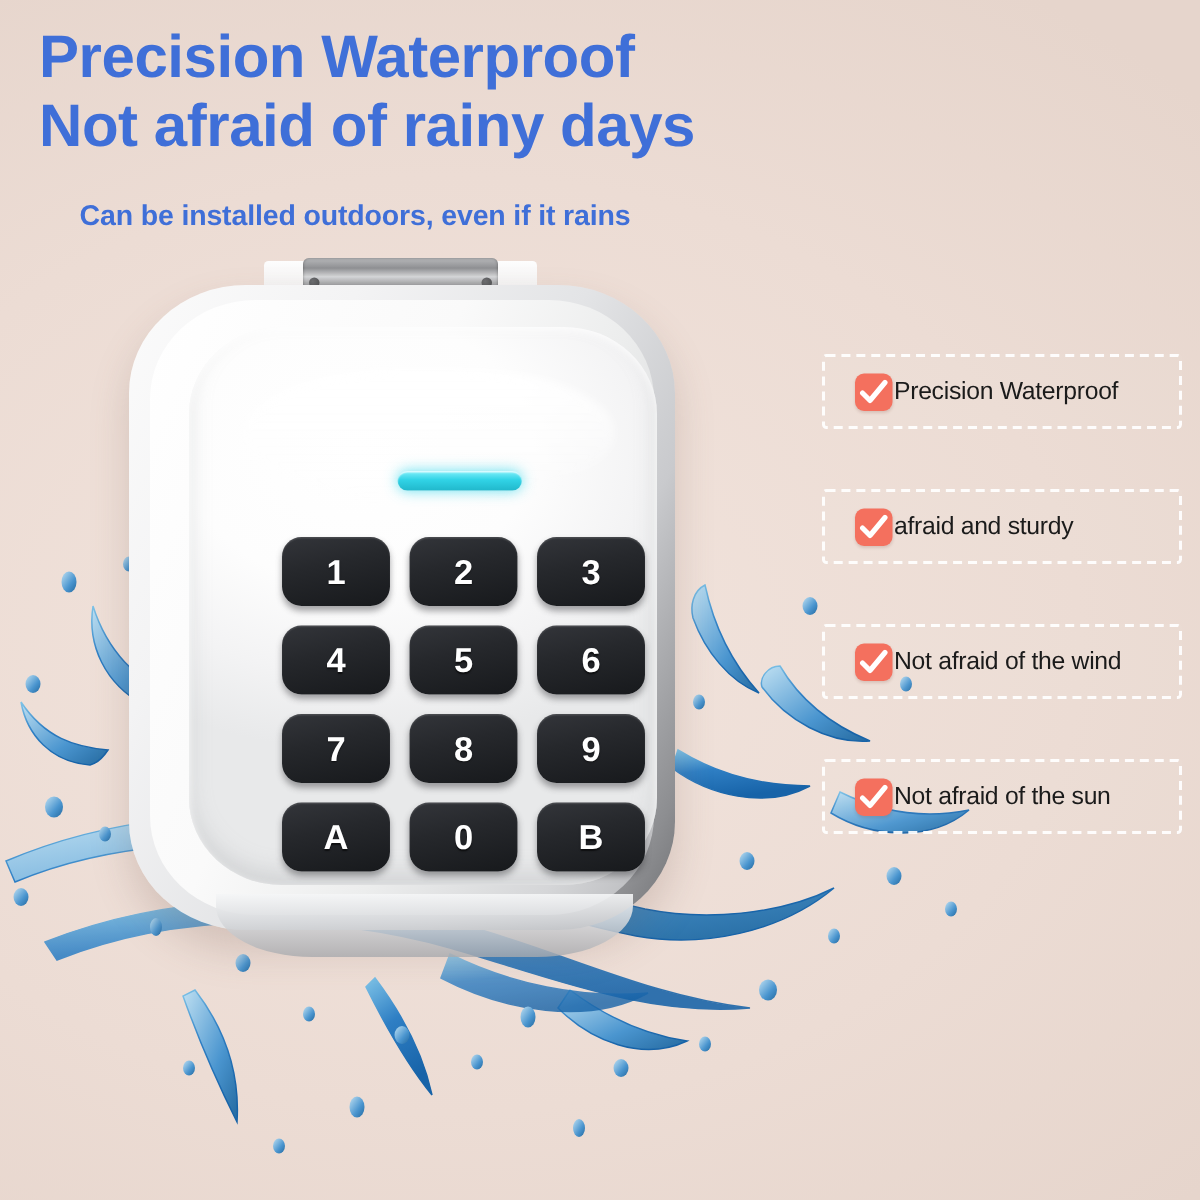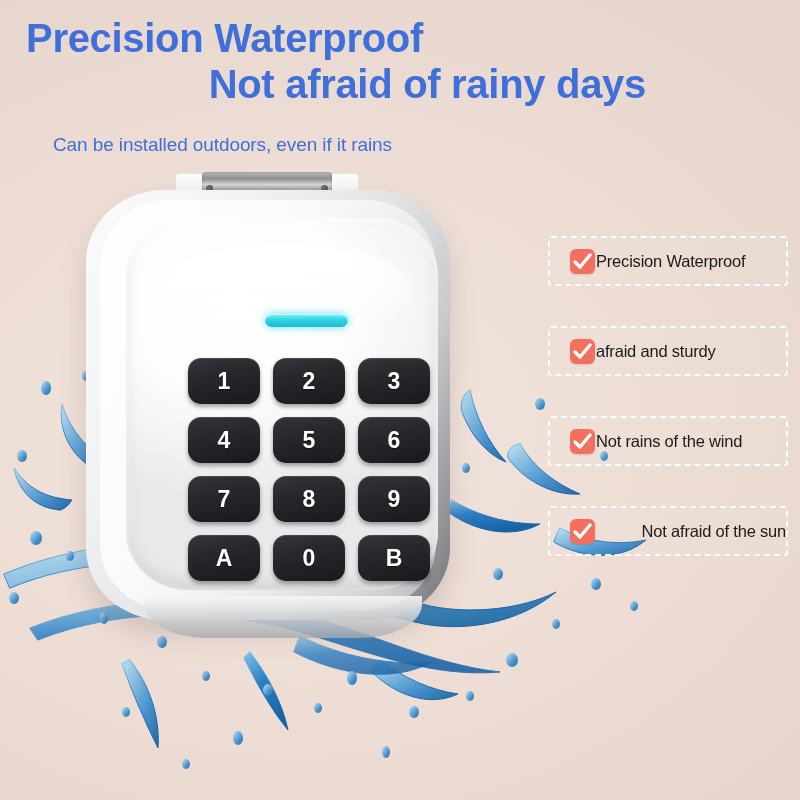--- a/index.html
+++ b/index.html
@@ -15,37 +15,37 @@
       radial-gradient(ellipse 700px 520px at 300px 430px, #f2e4dd 0%, #ecdcd4 60%, #e6d5cc 100%);
     overflow:hidden;
   }
 
   
   .headline{
     position:absolute;left:26px;top:16px;width:620px;
     color:#3f6fd8;font-weight:bold;font-size:40px;line-height:1.14;
     letter-spacing:-0.3px;
   }
-  .headline .l2{display:block;text-align:right;}
+  .headline .l2{display:block;}
   .subtitle{
     position:absolute;left:53px;top:134px;
-    color:#3f6fd8;font-weight:normal;font-size:19px;letter-spacing:-0.1px;
+    color:#3f6fd8;font-weight:bold;font-size:19px;letter-spacing:-0.1px;
   }
 
   
   .features{position:absolute;left:548px;top:236px;width:240px;}
   .feature-box{
     position:relative;height:50px;margin-bottom:40px;
     border:2px dashed rgba(255,255,255,.92);
     border-radius:3px;
     display:flex;align-items:center;
     padding-left:20px;box-sizing:border-box;
     background:rgba(255,255,255,0.035);
   }
-  .feature-box:last-child{margin-bottom:0;justify-content:space-between;}
+  .feature-box:last-child{margin-bottom:0;}
   .check-icon{
     flex:0 0 auto;width:25px;height:25px;border-radius:6px;
     background:#f4705e;position:relative;margin-right:1px;
     box-shadow:0 1px 2px rgba(120,60,50,.18);
   }
   .check-icon svg{position:absolute;left:3px;top:4px;}
   .feature-label{
     font-size:16.5px;color:#1b1b1b;white-space:nowrap;
     font-weight:400;letter-spacing:-0.2px;
   }
@@ -260,21 +260,21 @@
       </span>
       <span class="feature-label">afraid and sturdy</span>
     </div>
 
     <div class="feature-box">
       <span class="check-icon">
         <svg width="19" height="17" viewBox="0 0 19 17">
             <path d="M2 9 L7 14 L17 2" stroke="#ffffff" stroke-width="3.4" fill="none" stroke-linecap="round" stroke-linejoin="round"></path>
           </svg>
       </span>
-      <span class="feature-label">Not rains of the wind</span>
+      <span class="feature-label">Not afraid of the wind</span>
     </div>
 
     <div class="feature-box">
       <span class="check-icon">
         <svg width="19" height="17" viewBox="0 0 19 17">
             <path d="M2 9 L7 14 L17 2" stroke="#ffffff" stroke-width="3.4" fill="none" stroke-linecap="round" stroke-linejoin="round"></path>
           </svg>
       </span>
       <span class="feature-label">Not afraid of the sun</span>
     </div>

